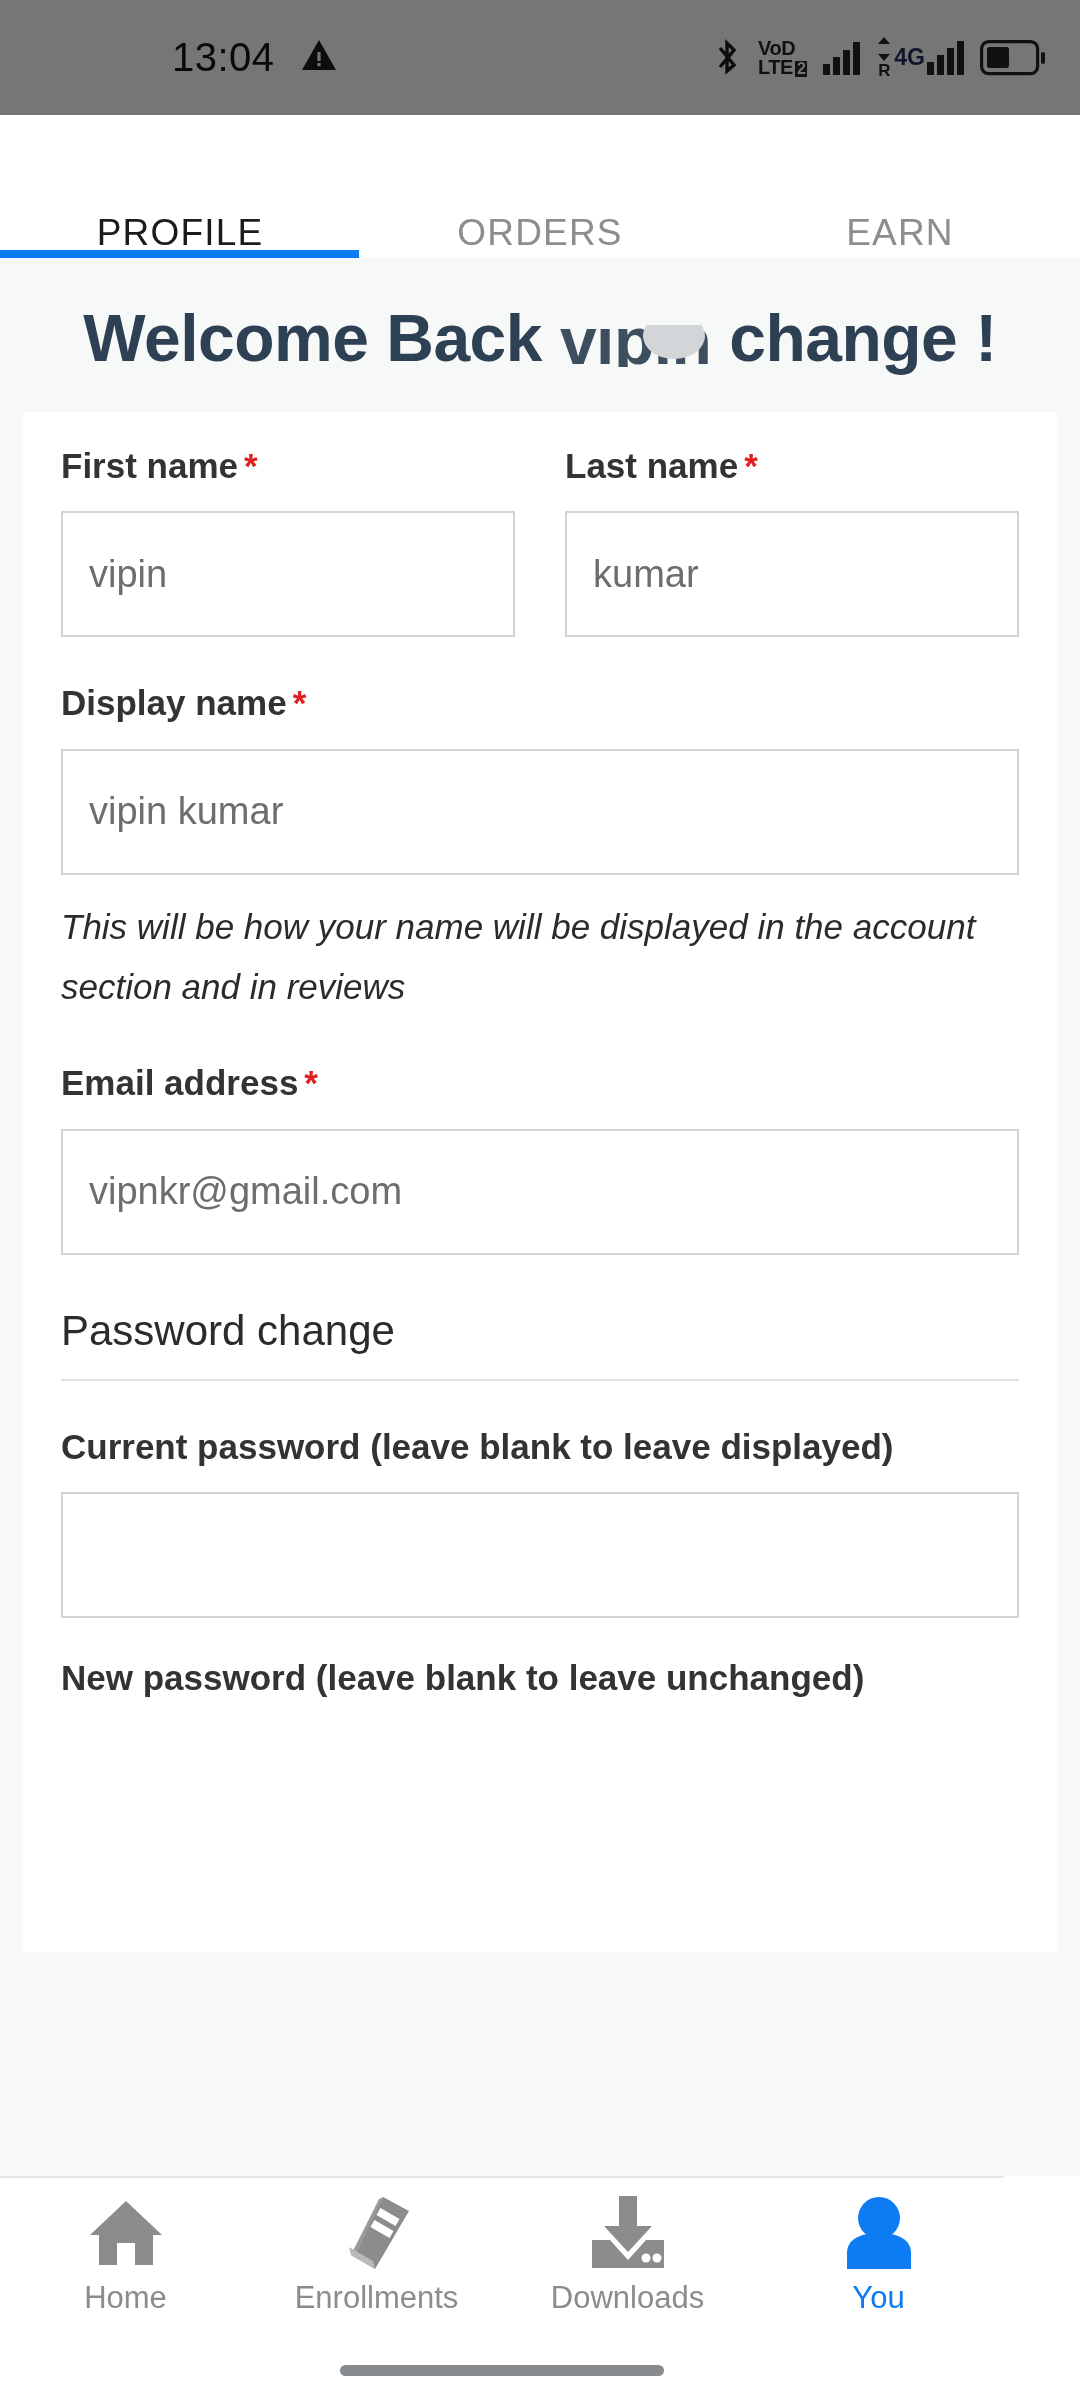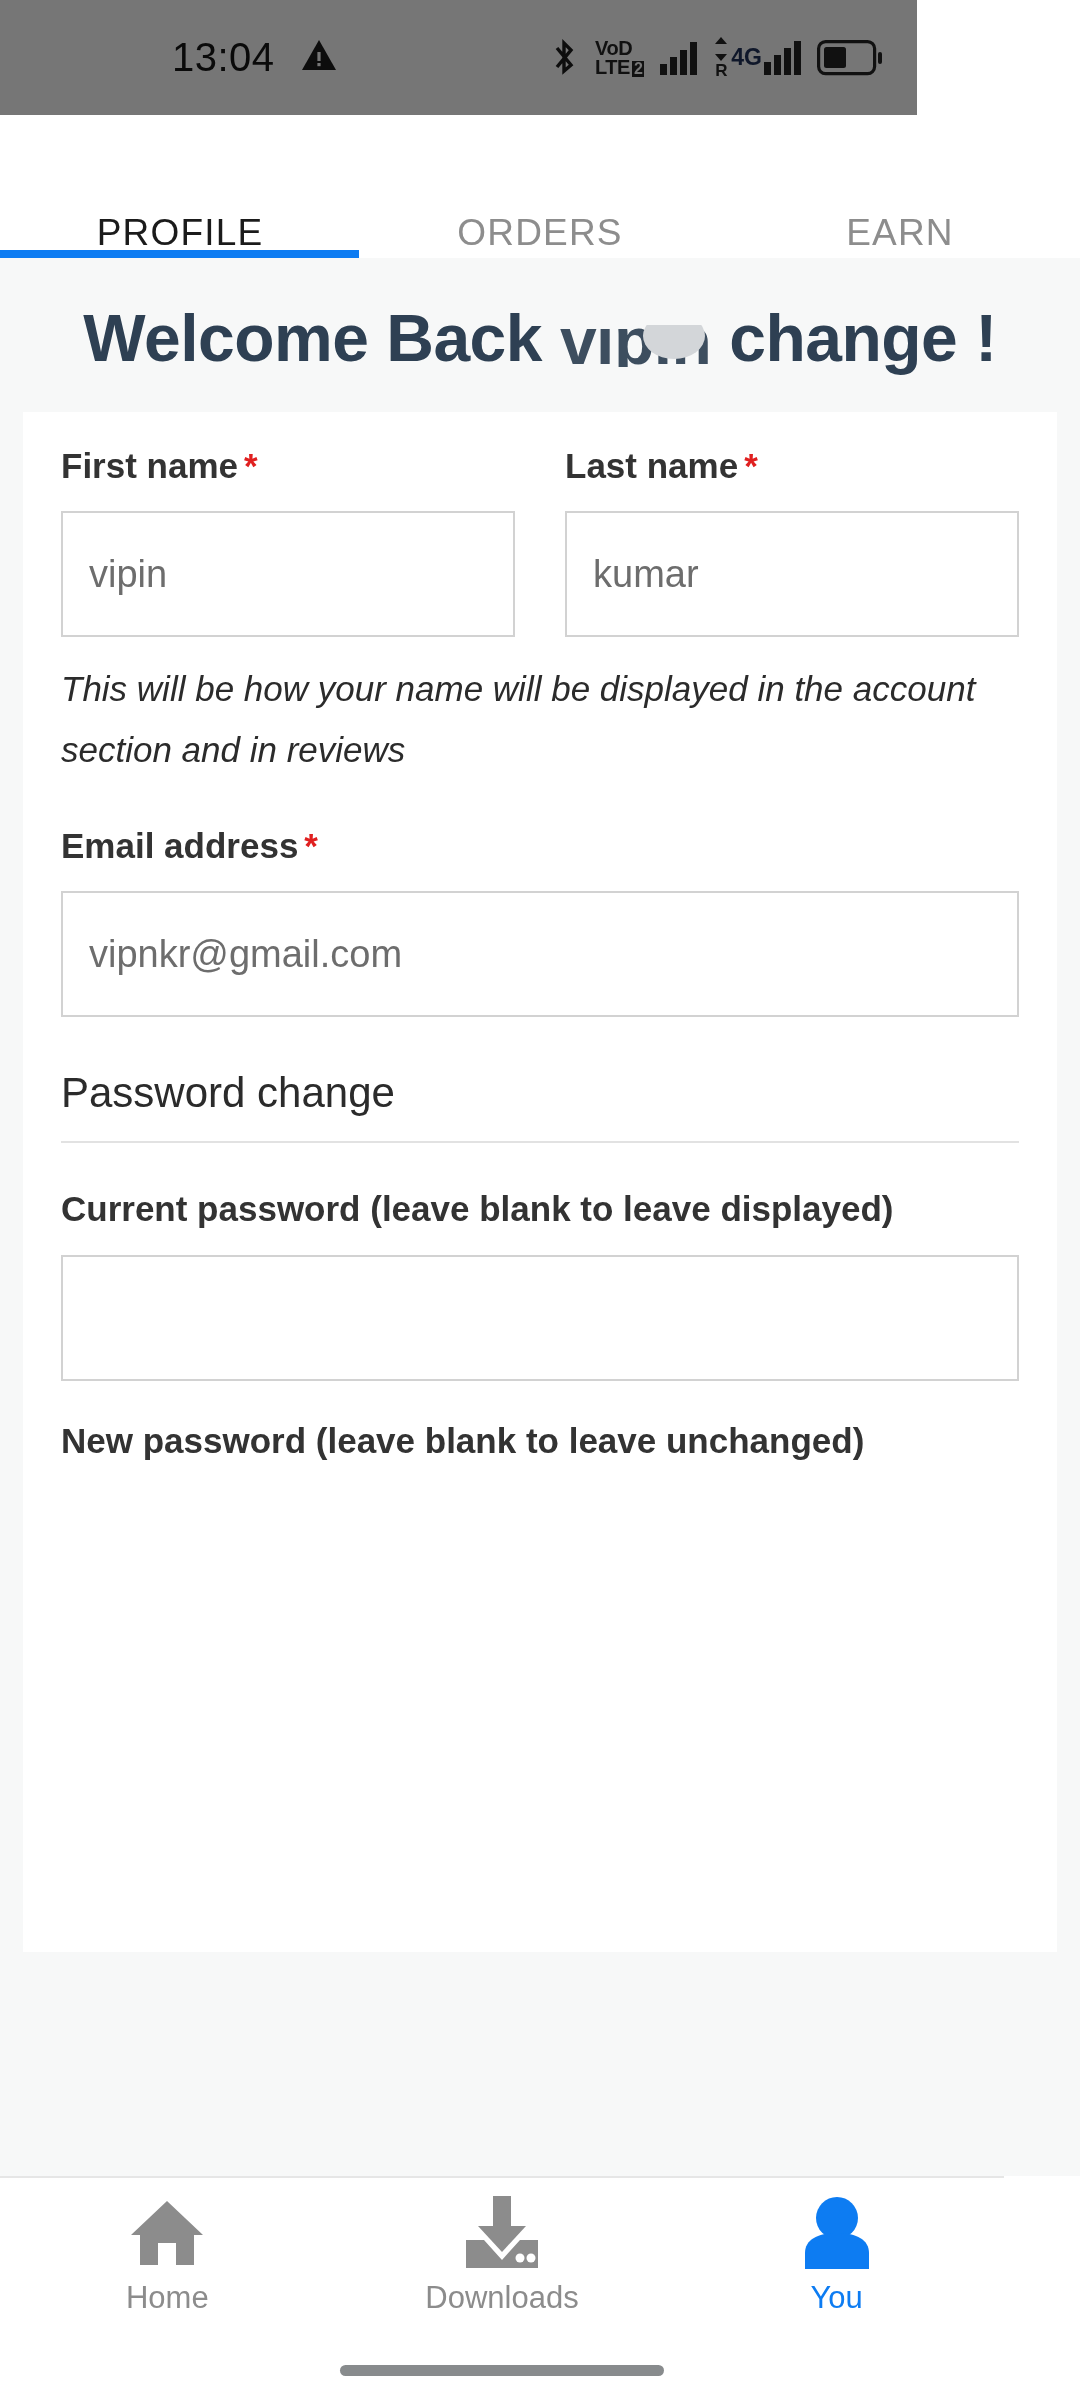--- a/index.html
+++ b/index.html
@@ -6,21 +6,21 @@
   html, body {
     width:1080px; height:2400px;
     font-family:"Liberation Sans", sans-serif;
     background:#ffffff;
     overflow:hidden;
   }
   #screen { position:relative; width:1080px; height:2400px; overflow:hidden; }
 
   
   .statusbar{
-    position:absolute; top:0; left:0; width:917px; height:115px;
+    position:absolute; top:0; left:0; width:1080px; height:115px;
     background:#767676; display:flex; align-items:center;
   }
   .sb-left{ display:flex; align-items:center; margin-left:172px; }
   .sb-clock{ font-size:40px; color:#0a0a0a; letter-spacing:.5px; font-weight:400; }
   .sb-warn{ margin-left:26px; display:block; }
   .sb-right{ position:absolute; right:34px; display:flex; align-items:center; gap:0; }
   .sb-ic{ display:flex; align-items:center; margin-left:16px; }
   .volte-stack{ display:flex; flex-direction:column; line-height:.95; font-size:20px;
     font-weight:700; color:#111; letter-spacing:-.5px;text-align:center; }
   .volte-row{ display:flex; align-items:flex-end; }
@@ -216,20 +216,26 @@
           <div class="input">vipin</div>
         </div>
         <div class="col">
           <label class="flabel">
             <span>Last name</span><span class="req">*</span>
           </label>
           <div class="input">kumar</div>
         </div>
       </div>
 
+      <div class="field-pad mt-lg">
+        <label class="flabel">
+          <span>Display name</span><span class="req">*</span>
+        </label>
+        <div class="input">vipin kumar</div>
+      </div>
       <div class="helptext">This will be how your name will be displayed in the account section and in reviews</div>
 
       <div class="field-pad mt-lg">
         <label class="flabel">
           <span>Email address</span><span class="req">*</span>
         </label>
         <div class="input">vipnkr@gmail.com</div>
       </div>
 
       <div class="sec-title">Password change</div>
@@ -251,20 +257,34 @@
 
     <div class="navitem">
       <div class="navicon">
         <svg width="78" height="72" viewBox="0 0 78 72">
           <path d="M39 4 L75 38 L66 38 L66 68 L48 68 L48 46 L30 46 L30 68 L12 68 L12 38 L3 38 Z" fill="#8c8c8c"></path>
         </svg>
       </div>
       <div class="navlabel">Home</div>
     </div>
 
+    <div class="navitem">
+      <div class="navicon">
+        <svg width="76" height="76" viewBox="0 0 76 76">
+          <g fill="#8c8c8c">
+            <path d="M44 2 L70 16 L36 74 L12 60 Z"></path>
+            <path d="M40 4 L44 2 L18 58 L12 60 Z" fill="#9a9a9a"></path>
+            <rect x="38" y="18" width="22" height="8" transform="rotate(30 49 22)" fill="#ffffff"></rect>
+            <rect x="32" y="30" width="22" height="8" transform="rotate(30 43 34)" fill="#ffffff"></rect>
+            <path d="M12 60 L36 74 L34 66 L10 52 Z" fill="#b9b9b9"></path>
+          </g>
+        </svg>
+      </div>
+      <div class="navlabel">Enrollments</div>
+    </div>
 
     <div class="navitem">
       <div class="navicon">
         <svg width="84" height="74" viewBox="0 0 84 74">
           <g fill="#8c8c8c">
             <rect x="33" y="0" width="18" height="34"></rect>
             <path d="M18 30 L66 30 L42 56 Z"></path>
             <path d="M6 44 L24 44 L42 64 L60 44 L78 44 L78 72 L6 72 Z"></path>
             <circle cx="60" cy="62" r="4.5" fill="#ffffff"></circle>
             <circle cx="71" cy="62" r="4.5" fill="#ffffff"></circle>

